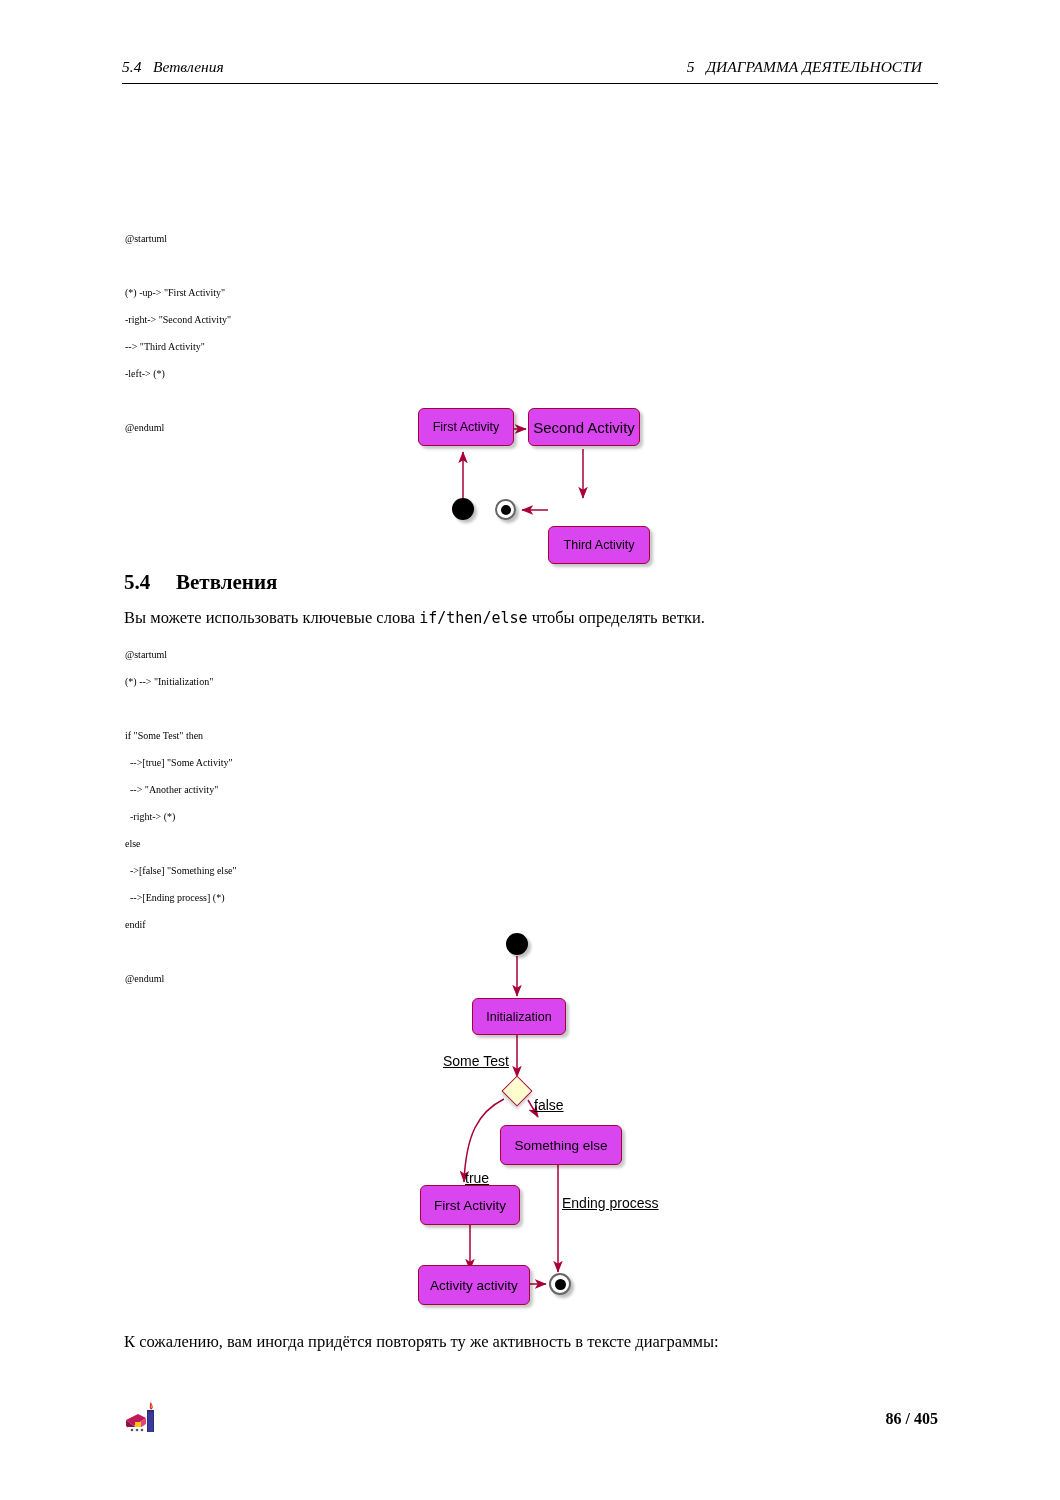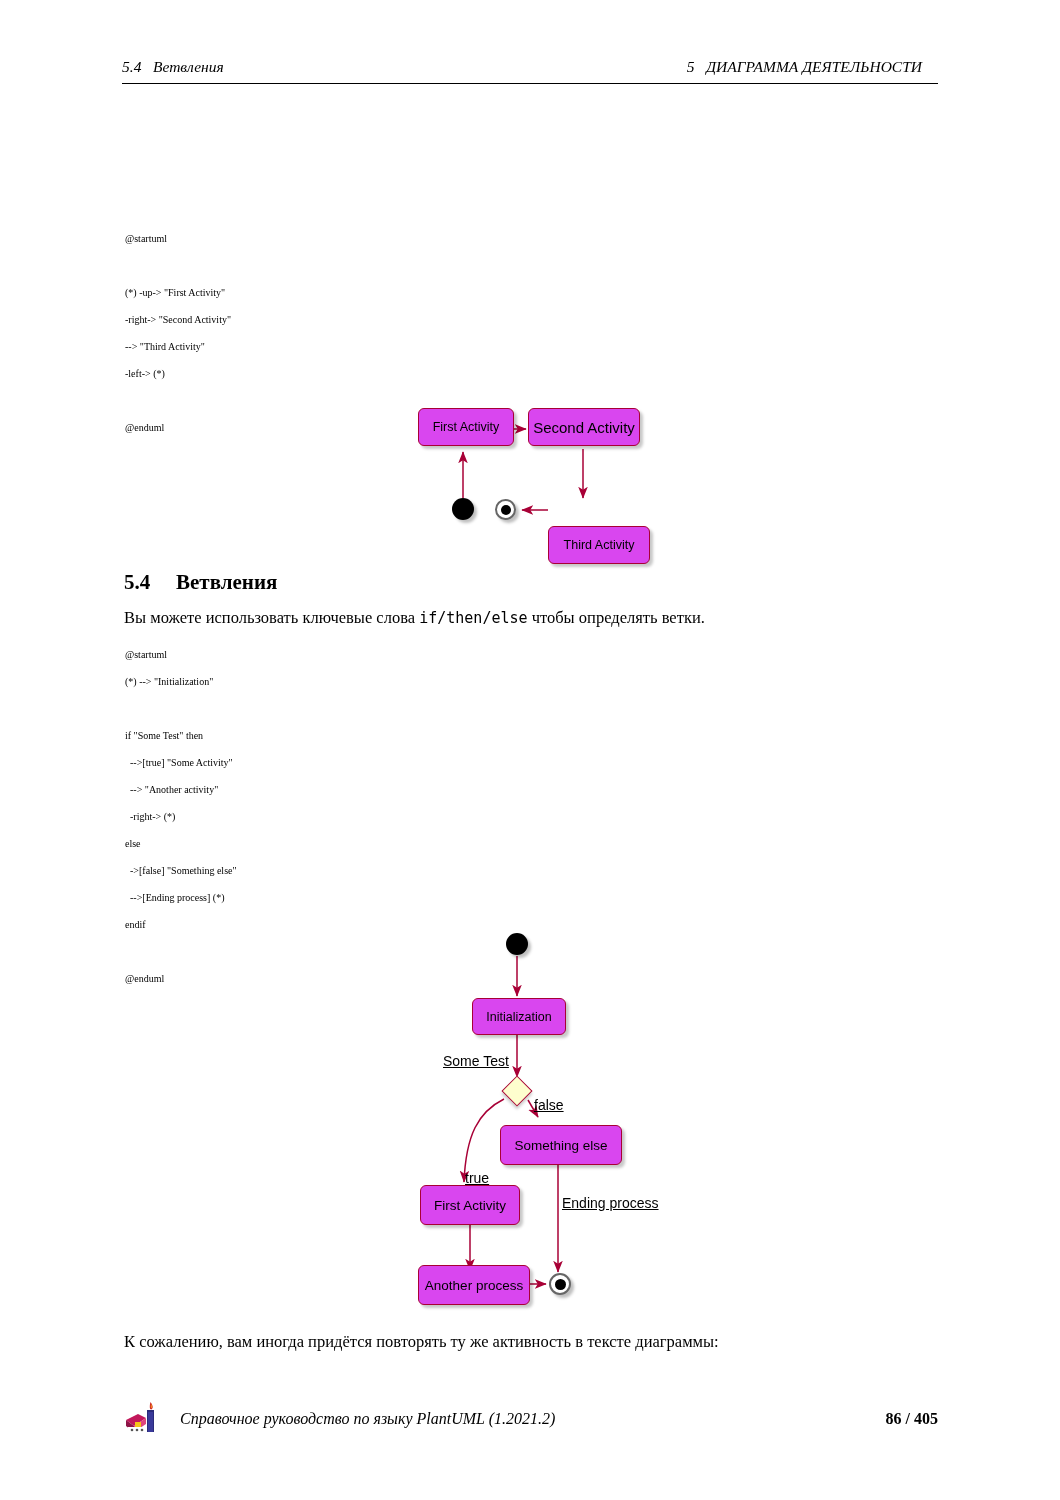--- a/index.html
+++ b/index.html
@@ -324,21 +324,21 @@
 
     <div class="edge-label" style="left:65px; top:216px;margin-top:34px;">true</div>
 
     <div class="uml-box" style="left:20px; top:265px; width:98px; height:38px; font-size:13.5px;">
       <span>First Activity</span>
     </div>
 
     <div class="edge-label" style="left:162px; top:275px;">Ending process</div>
 
     <div class="uml-box" style="left:18px; top:345px; width:110px; height:38px; font-size:13.5px;">
-      <span>Another process</span>
+      <span>Activity activity</span>
     </div>
 
     <div class="uml-end" style="left:149px; top:353px; width:22px; height:22px;"></div>
   </div>
 
   <div class="para" id="para-repeat-note">К сожалению, вам иногда придётся повторять ту же активность в тексте диаграммы:</div>
 
   <div class="footer">
     <svg class="logo" viewBox="0 0 44 38">
       <rect x="25" y="10" width="7" height="22" fill="#2b2b7a"></rect>
@@ -347,17 +347,16 @@
       <path d="M29,3.5 C30,5.5 30.6,6.8 29.8,8 C29,8.9 28.2,7.6 29,3.5 z" fill="#ee8822"></path>
       <polygon points="4,20 16,14 24,18 12,26" fill="#c2185b"></polygon>
       <polygon points="4,20 12,26 12,32 4,26" fill="#8e1347"></polygon>
       <polygon points="12,26 24,18 24,24 12,32" fill="#e0457b"></polygon>
       <rect x="13" y="22" width="6" height="6" fill="#f5c518"></rect>
       <rect x="6" y="27" width="18" height="5" fill="#ffffff"></rect>
       <circle cx="10" cy="30" r="1.3" fill="#555"></circle>
       <circle cx="15" cy="30" r="1.3" fill="#555"></circle>
       <circle cx="20" cy="30" r="1.3" fill="#555"></circle>
     </svg>
-    <div class="fcaption">Справочное руководство по языку PlantUML (1.2021.2)</div>
     <div class="fpage">86 / 405</div>
   </div>
 
 </div>
 
 </body></html>

